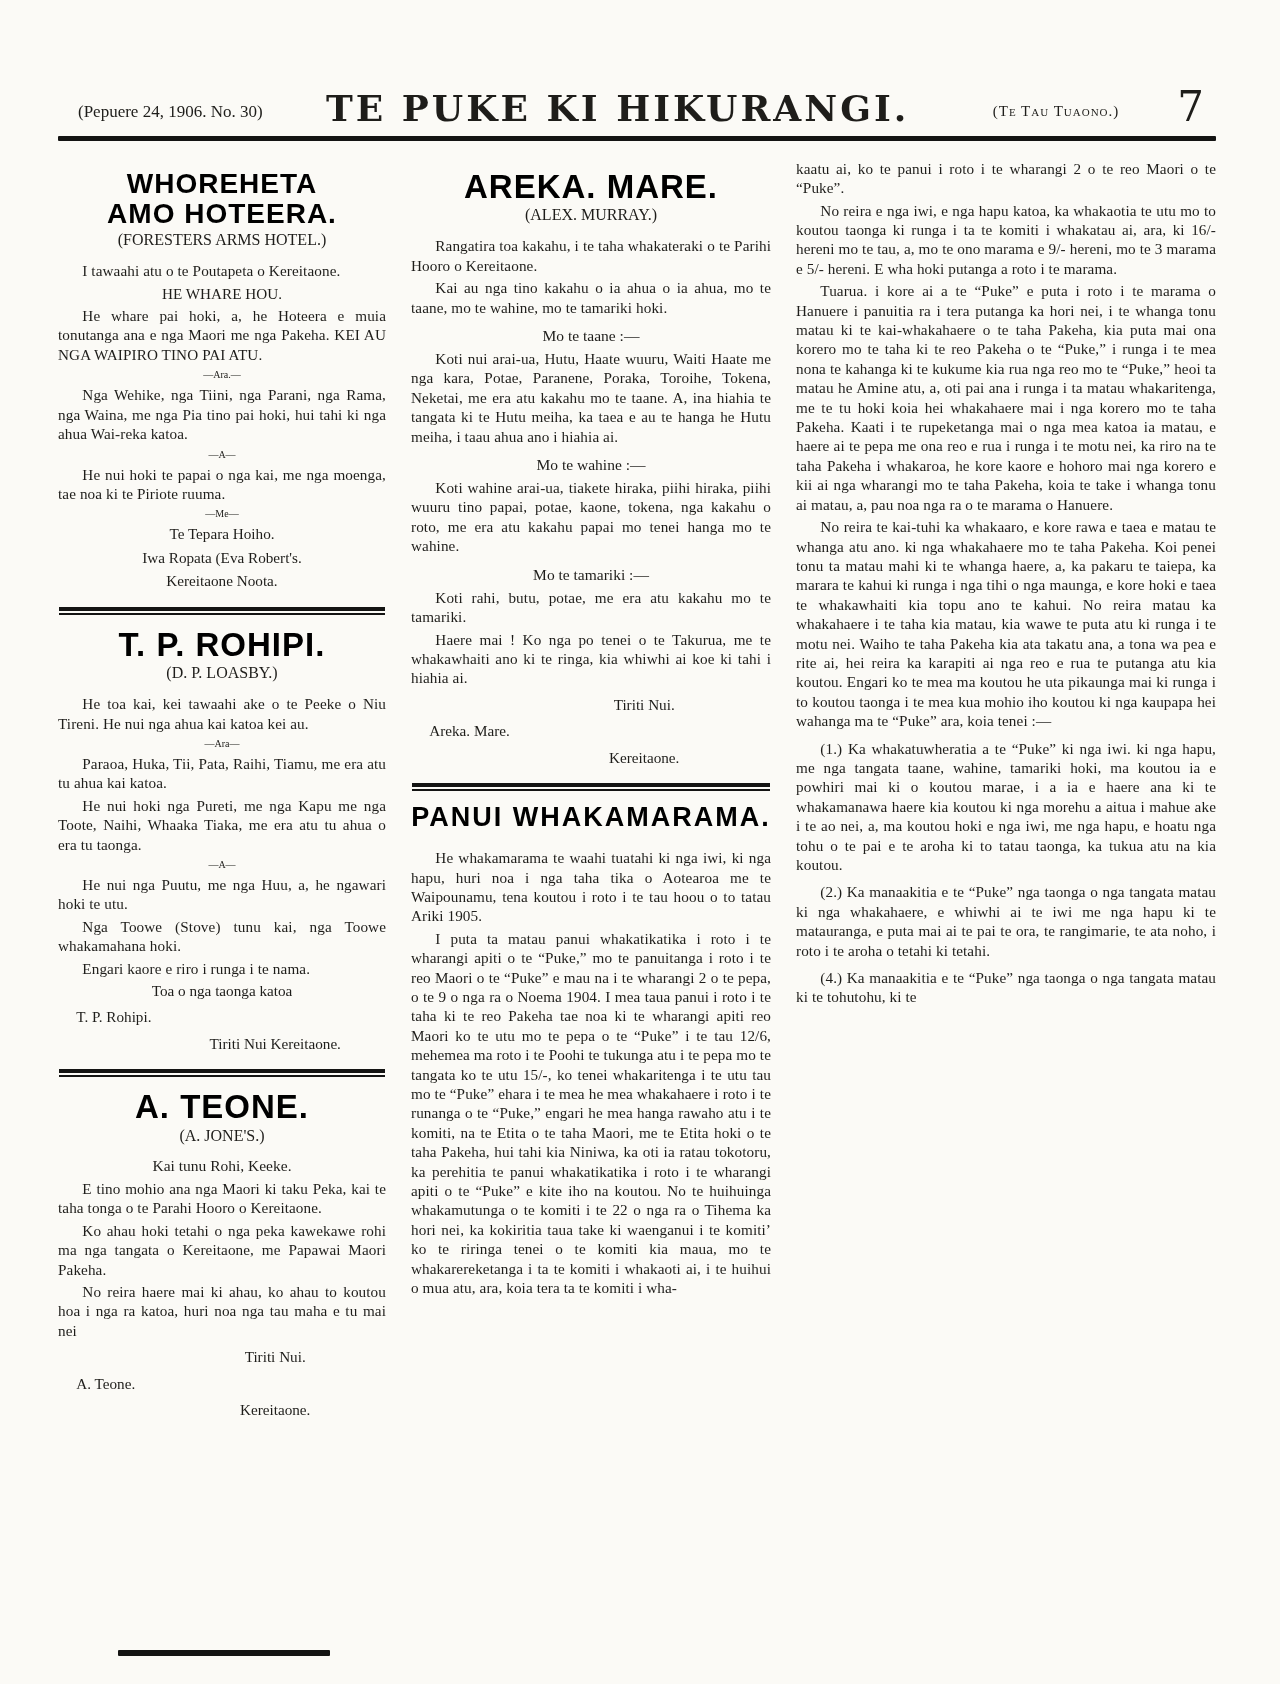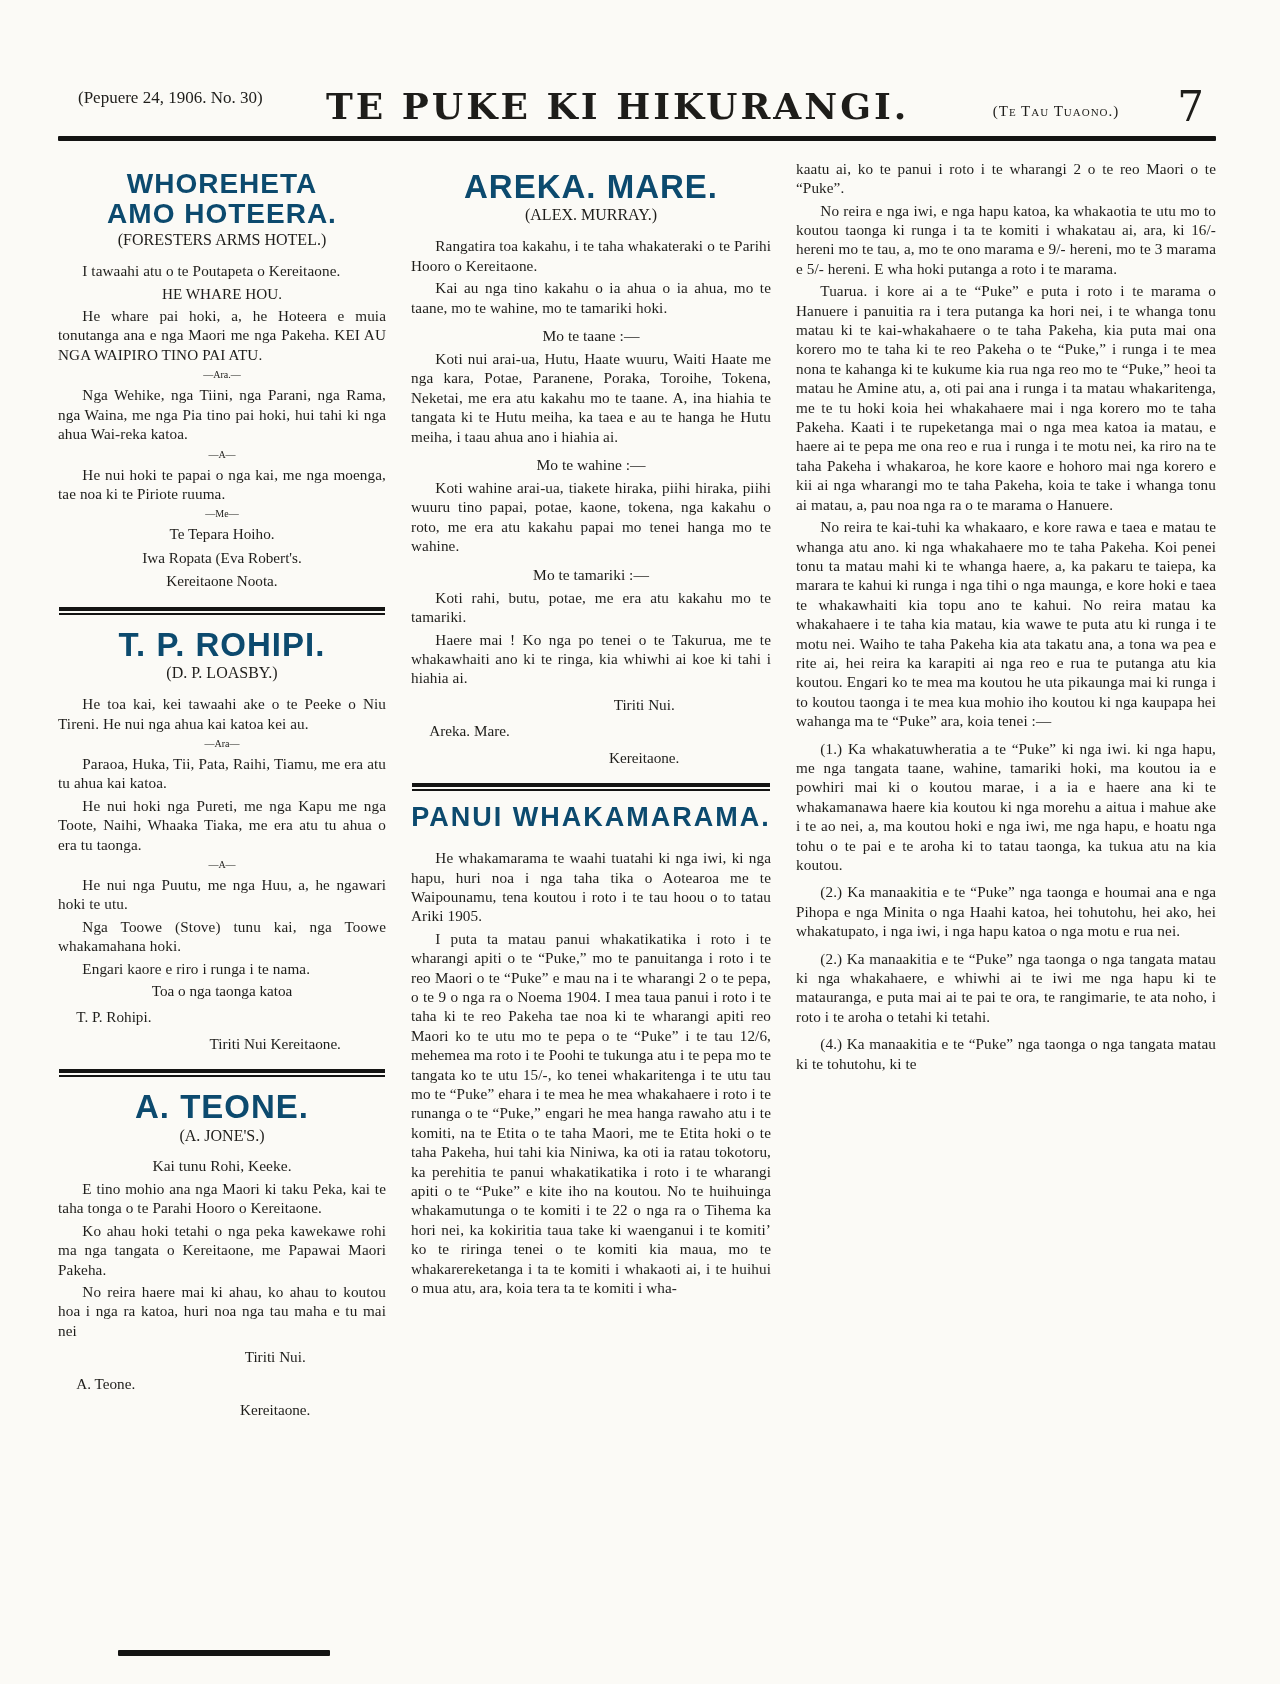--- a/index.html
+++ b/index.html
@@ -9,21 +9,21 @@
     background:#fbfaf6;
     color:#1e1d1a;
     font-family:"Liberation Serif", serif;
     position:relative;
     overflow:hidden;
   }
   .page { padding:88px 64px 0 58px; position:relative; }
 
   
   .masthead {
-    display:flex; justify-content:space-between;
+    display:flex; align-items:flex-end; justify-content:space-between;
     padding:0 12px 2px 20px;
   }
   .mast-left { font-size:17px; white-space:nowrap; padding-bottom:4px; }
   .mast-title {
     flex:1; text-align:center;
     font-family:"DejaVu Serif", serif; font-weight:700;
     font-size:36px; letter-spacing:3px; white-space:nowrap;
     line-height:1;
   }
   .mast-right { display:flex; align-items:flex-end; gap:58px; padding-left:20px; }
@@ -35,21 +35,21 @@
   
   .columns { display:flex; gap:25px; padding-top:18px; }
   .col { flex:0 0 328px; }
   .col.c2 { flex:0 0 360px; }
   .col.c3 { flex:1; }
 
   
   .ad-title {
     font-family:"Liberation Sans", sans-serif; font-weight:700;
     text-align:center; font-size:28px; line-height:1.08;
-    letter-spacing:1px; margin:10px auto 2px; color:#0c4a6e;
+    letter-spacing:1px; margin:10px auto 2px; color:#000000;
   }
   .ad-title.narrow { max-width:265px; }
   .ad-title.big { font-size:33px; }
   .ad-title.wide { font-size:27px; letter-spacing:2px; white-space:nowrap; }
   .ad-sub { text-align:center; font-size:16px; margin:2px 0 12px; }
 
   .body-p {
     font-size:15.2px; line-height:19.4px; letter-spacing:0.1px;
     text-align:justify; text-indent:1.6em; margin-bottom:3px;
   }
@@ -170,21 +170,20 @@
 
     </section>
 
     <section class="col c3">
       <article>
         <p class="body-p" style="text-indent:0;">kaatu ai, ko te panui i roto i te wharangi 2 o te reo Maori o te “Puke”.</p>
         <p class="body-p">No reira e nga iwi, e nga hapu katoa, ka whakaotia te utu mo to koutou taonga ki runga i ta te komiti i whakatau ai, ara, ki 16/- hereni mo te tau, a, mo te ono marama e 9/- hereni, mo te 3 marama e 5/- hereni.  E wha hoki putanga a roto i te marama.</p>
         <p class="body-p">Tuarua. i kore ai a te “Puke” e puta i roto i te marama o Hanuere i panuitia ra i tera putanga ka hori nei, i te whanga tonu matau ki te kai-whakahaere o te taha Pakeha, kia puta mai ona korero mo te taha ki te reo Pakeha o te “Puke,” i runga i te mea nona te kahanga ki te kukume kia rua nga reo mo te “Puke,” heoi ta matau he Amine atu, a, oti pai ana i runga i ta matau whakaritenga, me te tu hoki koia hei whakahaere mai i nga korero mo te taha Pakeha.  Kaati i te rupeketanga mai o nga mea katoa ia matau, e haere ai te pepa me ona reo e rua i runga i te motu nei, ka riro na te taha Pakeha i whakaroa, he kore kaore e hohoro mai nga korero e kii ai nga wharangi mo te taha Pakeha, koia te take i whanga tonu ai matau, a, pau noa nga ra o te marama o Hanuere.</p>
         <p class="body-p">No reira te kai-tuhi ka whakaaro, e kore rawa e taea e matau te whanga atu ano. ki nga whakahaere mo te taha Pakeha.  Koi penei tonu ta matau mahi ki te whanga haere, a, ka pakaru te taiepa, ka marara te kahui ki runga i nga tihi o nga maunga, e kore hoki e taea te whakawhaiti kia topu ano te kahui.  No reira matau ka whakahaere i te taha kia matau, kia wawe te puta atu ki runga i te motu nei.  Waiho te taha Pakeha kia ata takatu ana, a tona wa pea e rite ai, hei reira ka karapiti ai nga reo e rua te putanga atu kia koutou.  Engari ko te mea ma koutou he uta pikaunga mai ki runga i to koutou taonga i te mea kua mohio iho koutou ki nga kaupapa hei wahanga ma te “Puke” ara, koia tenei :—</p>
         <p class="body-p" style="margin-top:8px;">(1.)  Ka whakatuwheratia a te “Puke” ki nga iwi. ki nga hapu, me nga tangata taane, wahine, tamariki hoki, ma koutou ia e powhiri mai ki o koutou marae, i a ia e haere ana ki te whakamanawa haere kia koutou ki nga morehu a aitua i mahue ake i te ao nei, a, ma koutou hoki e nga iwi, me nga hapu, e hoatu nga tohu o te pai e te aroha ki to tatau taonga, ka tukua atu na kia koutou.</p>
-        <p class="body-p" style="margin-top:8px;">(2.)  Ka manaakitia e te “Puke” nga taonga e houmai ana e nga Pihopa e nga Minita o nga Haahi katoa, hei tohutohu, hei ako, hei whakatupato, i nga iwi, i nga hapu katoa o nga motu e rua nei.</p>
         <p class="body-p" style="margin-top:8px;">(2.)  Ka manaakitia e te “Puke” nga taonga o nga tangata matau ki nga whakahaere, e whiwhi ai te iwi me nga hapu ki te matauranga, e puta mai ai te pai te ora, te rangimarie, te ata noho, i roto i te aroha o tetahi ki tetahi.</p>
         <p class="body-p" style="margin-top:8px;">(4.)  Ka manaakitia e te “Puke” nga taonga o nga tangata matau ki te tohutohu, ki te</p>
       </article>
     </section>
 
   </main>
 
   <div class="bottom-stub"></div>
 
 </div>

